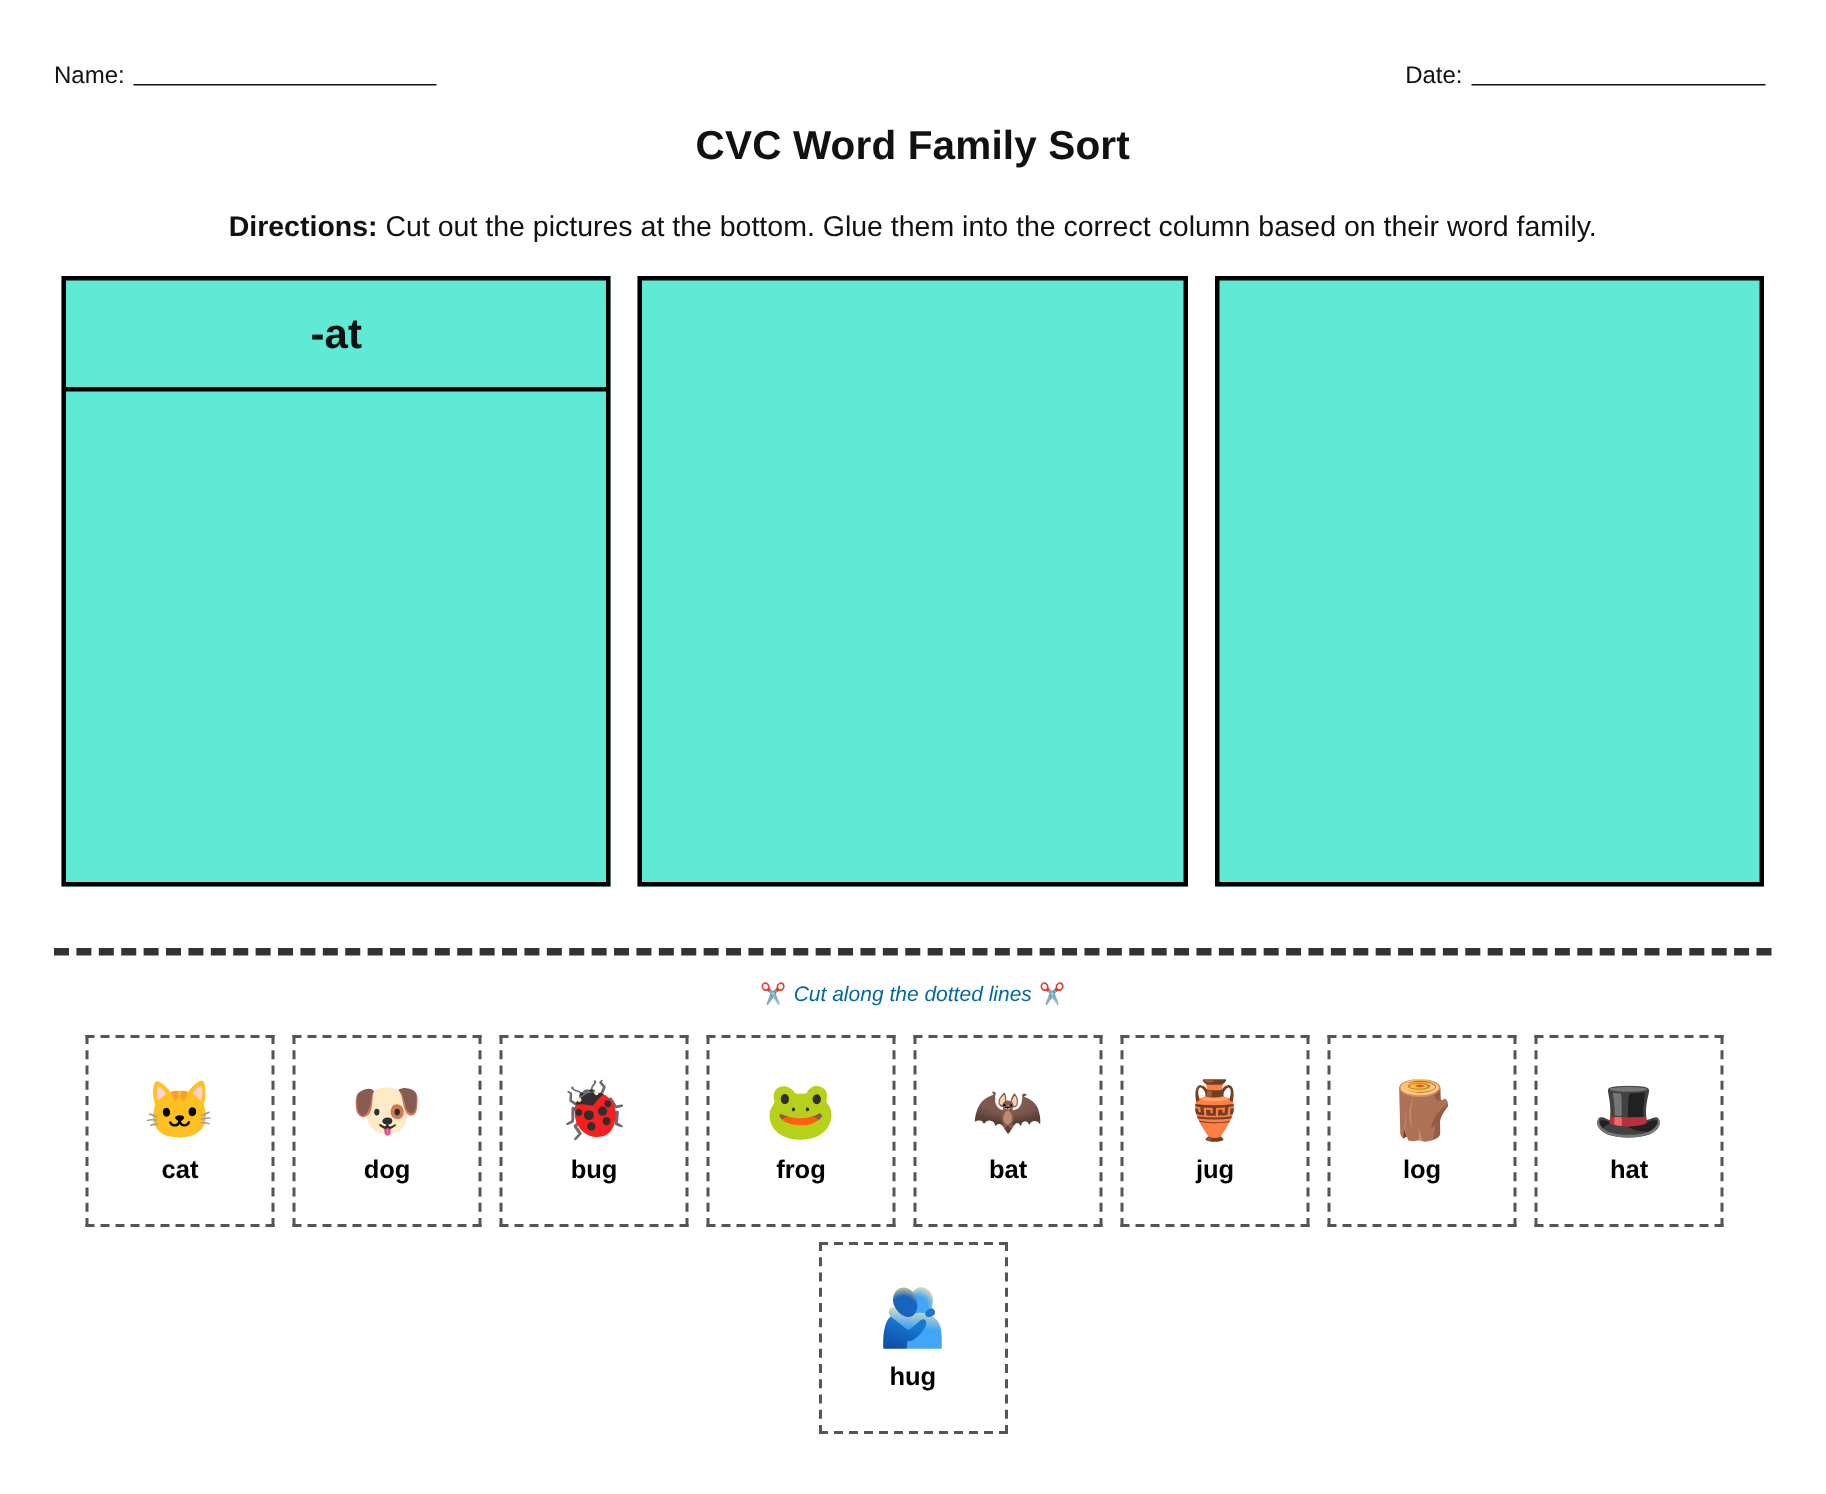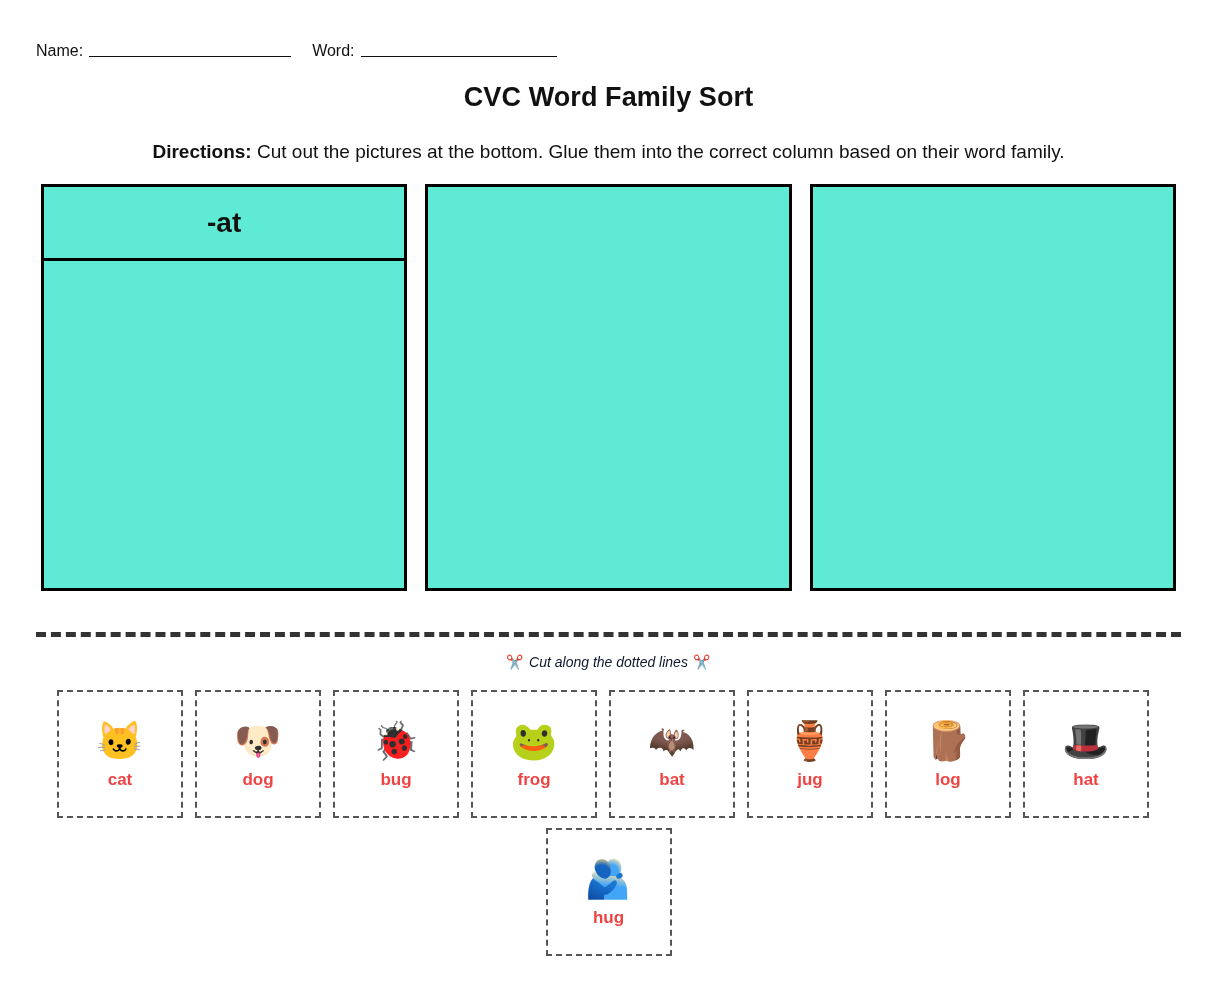--- a/index.html
+++ b/index.html
@@ -17,21 +17,21 @@
   }
 
   
   .name-date-row {
     position: absolute;
     top: 36px;
     left: 36px;
     right: 40px;
     height: 24px;
     display: flex;
-    justify-content: flex-start;
+    justify-content: space-between;
     align-items: flex-end;
     gap: 21px;
   }
   .field {
     display: flex;
     align-items: flex-end;
     gap: 6px;
   }
   .field-label {
     font-size: 16px;
@@ -118,21 +118,21 @@
     border-top: 5px dashed #333333;
   }
   .cut-caption {
     position: absolute;
     top: 654px;
     left: 0;
     width: 1217px;
     text-align: center;
     font-size: 14px;
     font-style: italic;
-    color: #0f172a;
+    color: #0369a1;
   }
   .cut-caption .scissors {
     font-style: normal;
     margin: 0 5px;
   }
 
   
   .cards-row {
     position: absolute;
     left: 57px;
@@ -163,33 +163,33 @@
     font-size: 38px;
     line-height: 44px;
     height: 46px;
     display: flex;
     align-items: center;
     justify-content: center;
   }
   .card-label {
     font-size: 17px;
     font-weight: bold;
-    color: #ef4444;
+    color: #000000;
   }
 </style>
 </head>
 <body>
 
 <div class="name-date-row">
   <div class="field">
     <span class="field-label">Name:</span>
     <span class="field-rule rule-name"></span>
   </div>
   <div class="field">
-    <span class="field-label">Word:</span>
+    <span class="field-label">Date:</span>
     <span class="field-rule rule-date"></span>
   </div>
 </div>
 
 <div class="sheet-title">CVC Word Family Sort</div>
 
 <div class="directions">
   <span class="lead">Directions:</span><span> Cut out the pictures at the bottom. Glue them into the correct column based on their word family.</span>
 </div>
 

